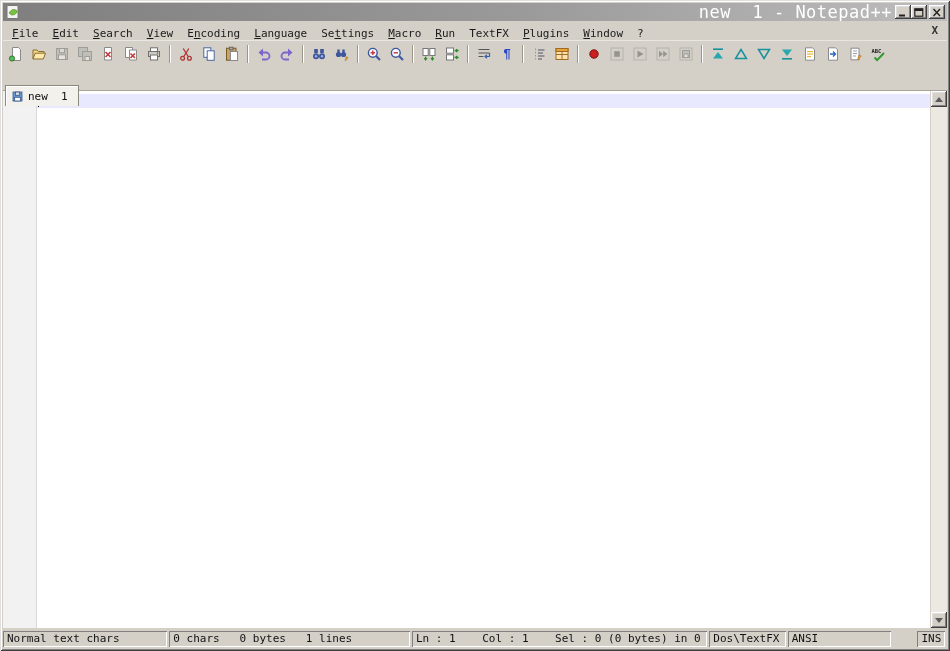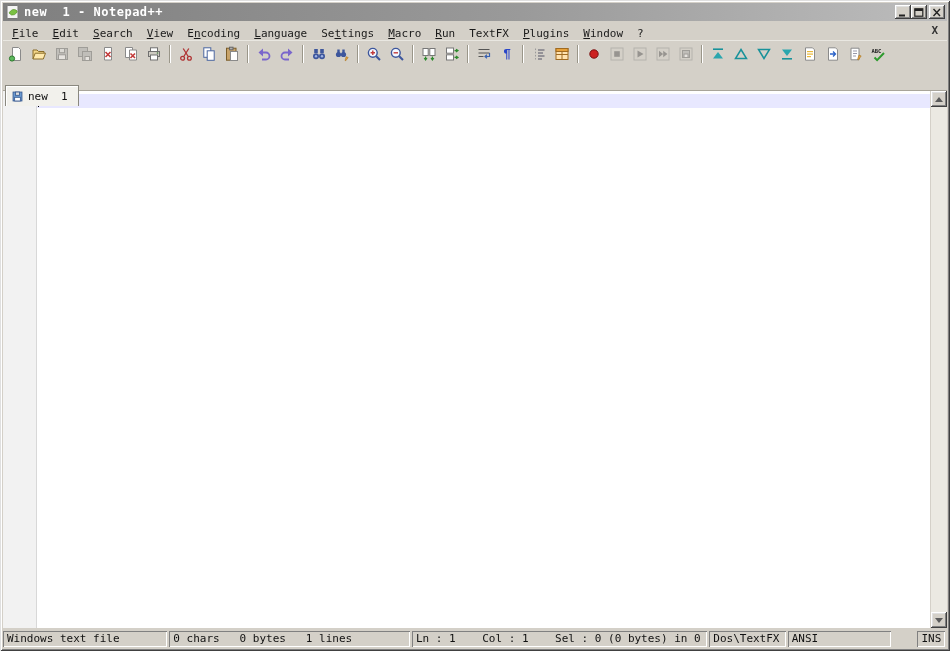--- a/index.html
+++ b/index.html
@@ -13,22 +13,22 @@
                 inset 2px 2px 0 #ffffff, inset -2px -2px 0 #808080;
   }
 
   
   .titlebar{
     flex:0 0 18px; height:18px; display:flex; align-items:center; gap:3px;
     padding:0 2px; background:linear-gradient(90deg,#7f7f7f 0%,#9a9a9a 55%,#bdbdbd 100%);
   }
   .app-icon{ width:16px; height:16px; display:block; }
   .titlebar .title{
-    flex:1; color:#ffffff; font-weight:bold; font-size:12px; line-height:18px;
-    letter-spacing:.5px; white-space:pre; overflow:hidden;
+    flex:1; color:#ffffff; font-weight:normal; font-size:17px; line-height:18px;
+    letter-spacing:.5px; white-space:pre; overflow:hidden;text-align:right;
   }
   .cap-btn{
     width:16px; height:14px; border:0; padding:0; background:#d4d0c8;
     display:flex; align-items:center; justify-content:center;
     box-shadow: inset -1px -1px 0 #404040, inset 1px 1px 0 #ffffff,
                 inset -2px -2px 0 #808080, inset 2px 2px 0 #dfdfdf;
   }
   .cap-btn.gap{ margin-left:2px; }
 
   
@@ -479,21 +479,21 @@
           <span class="arr-up"></span>
         </div>
       <div class="scroll-track"></div>
       <div class="scroll-btn">
           <span class="arr-down"></span>
         </div>
     </div>
   </div>
 
   <div class="statusbar">
-    <div class="sb-seg sb-doctype">Windows text file</div>
+    <div class="sb-seg sb-doctype">Normal text chars</div>
     <div class="sb-seg sb-stats">0 chars   0 bytes   1 lines</div>
     <div class="sb-seg sb-pos">Ln : 1    Col : 1    Sel : 0 (0 bytes) in 0 range</div>
     <div class="sb-seg sb-eol">Dos\TextFX</div>
     <div class="sb-seg sb-enc">ANSI</div>
     <div class="sb-seg sb-ins">INS</div>
     <div class="sb-grip"></div>
   </div>
 
 </div>
 

